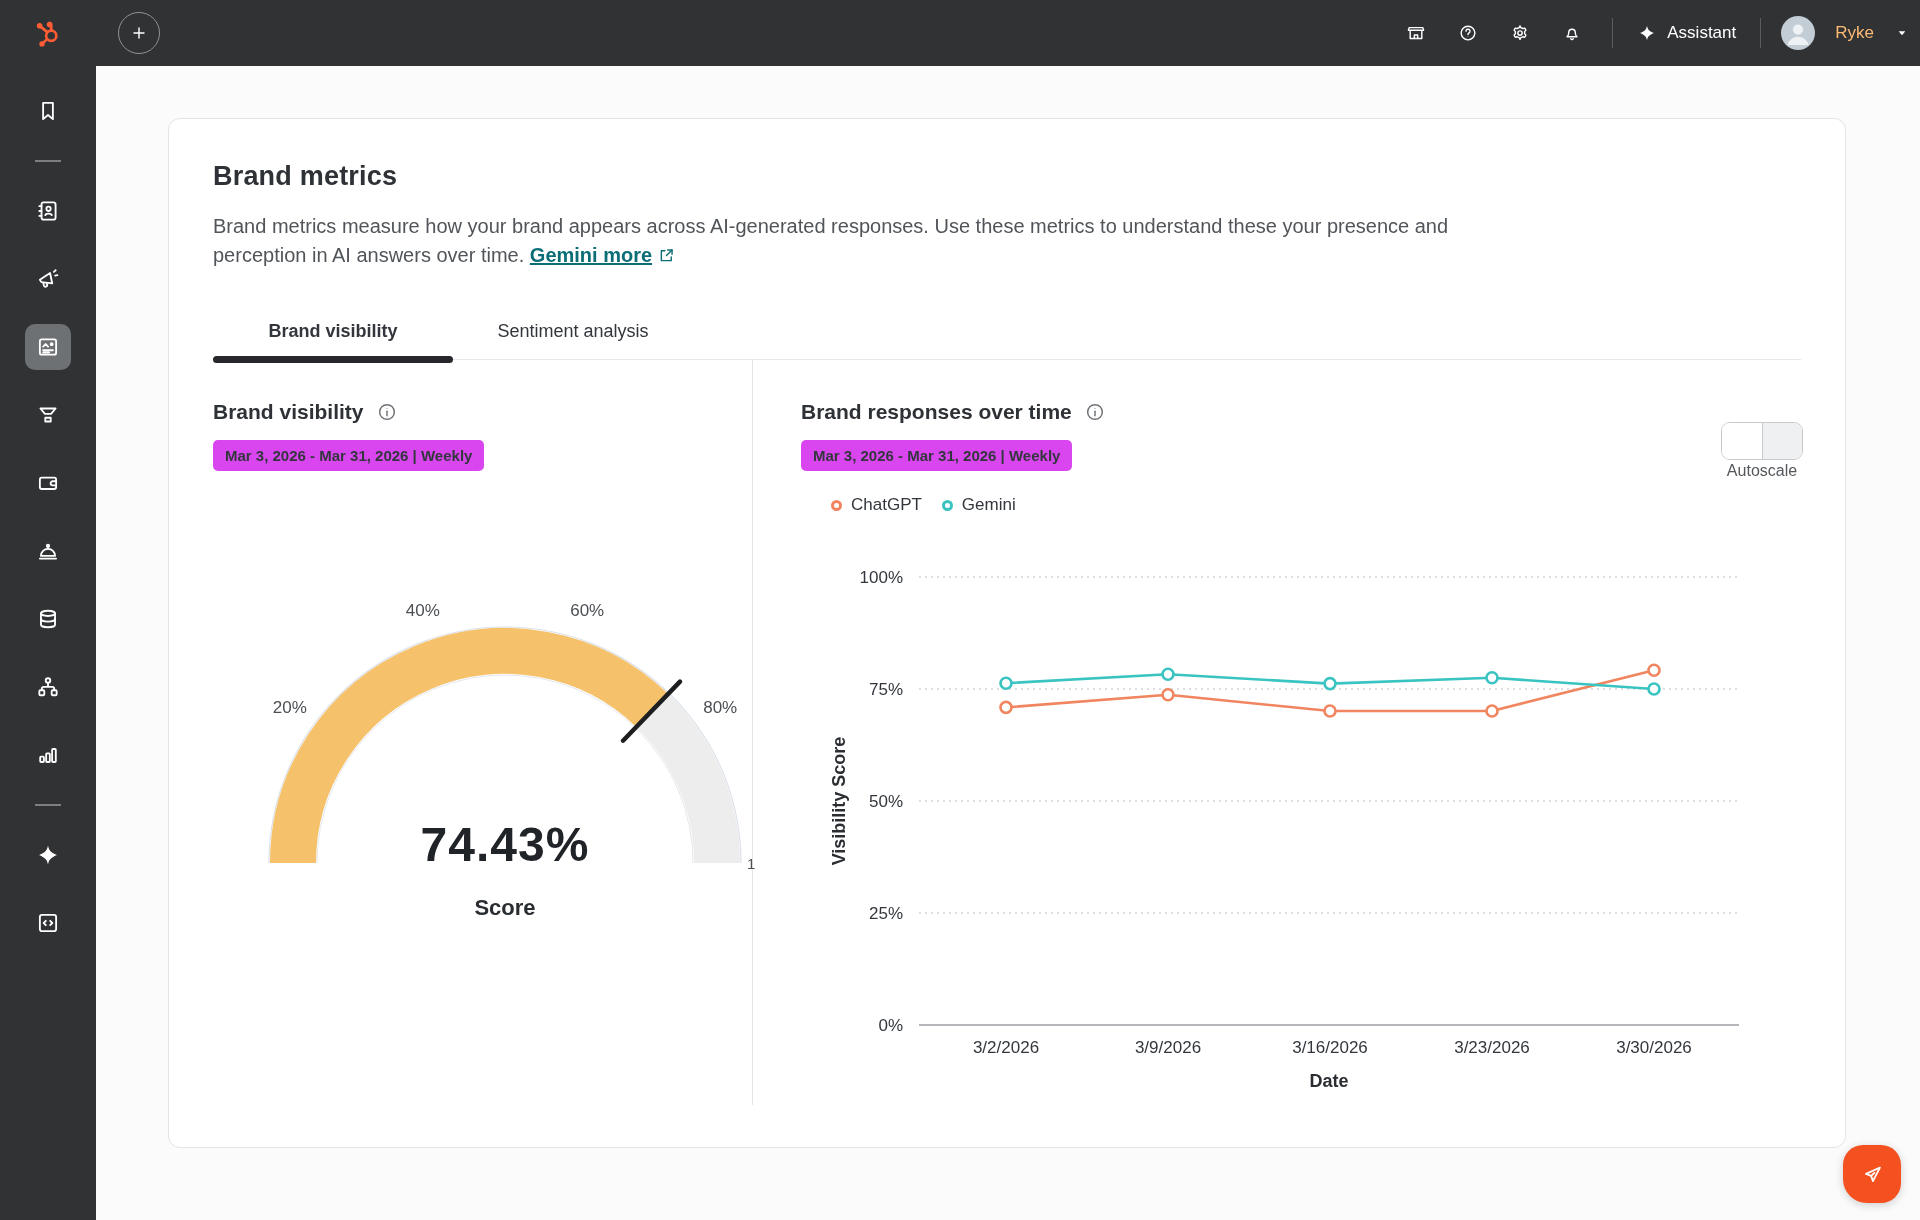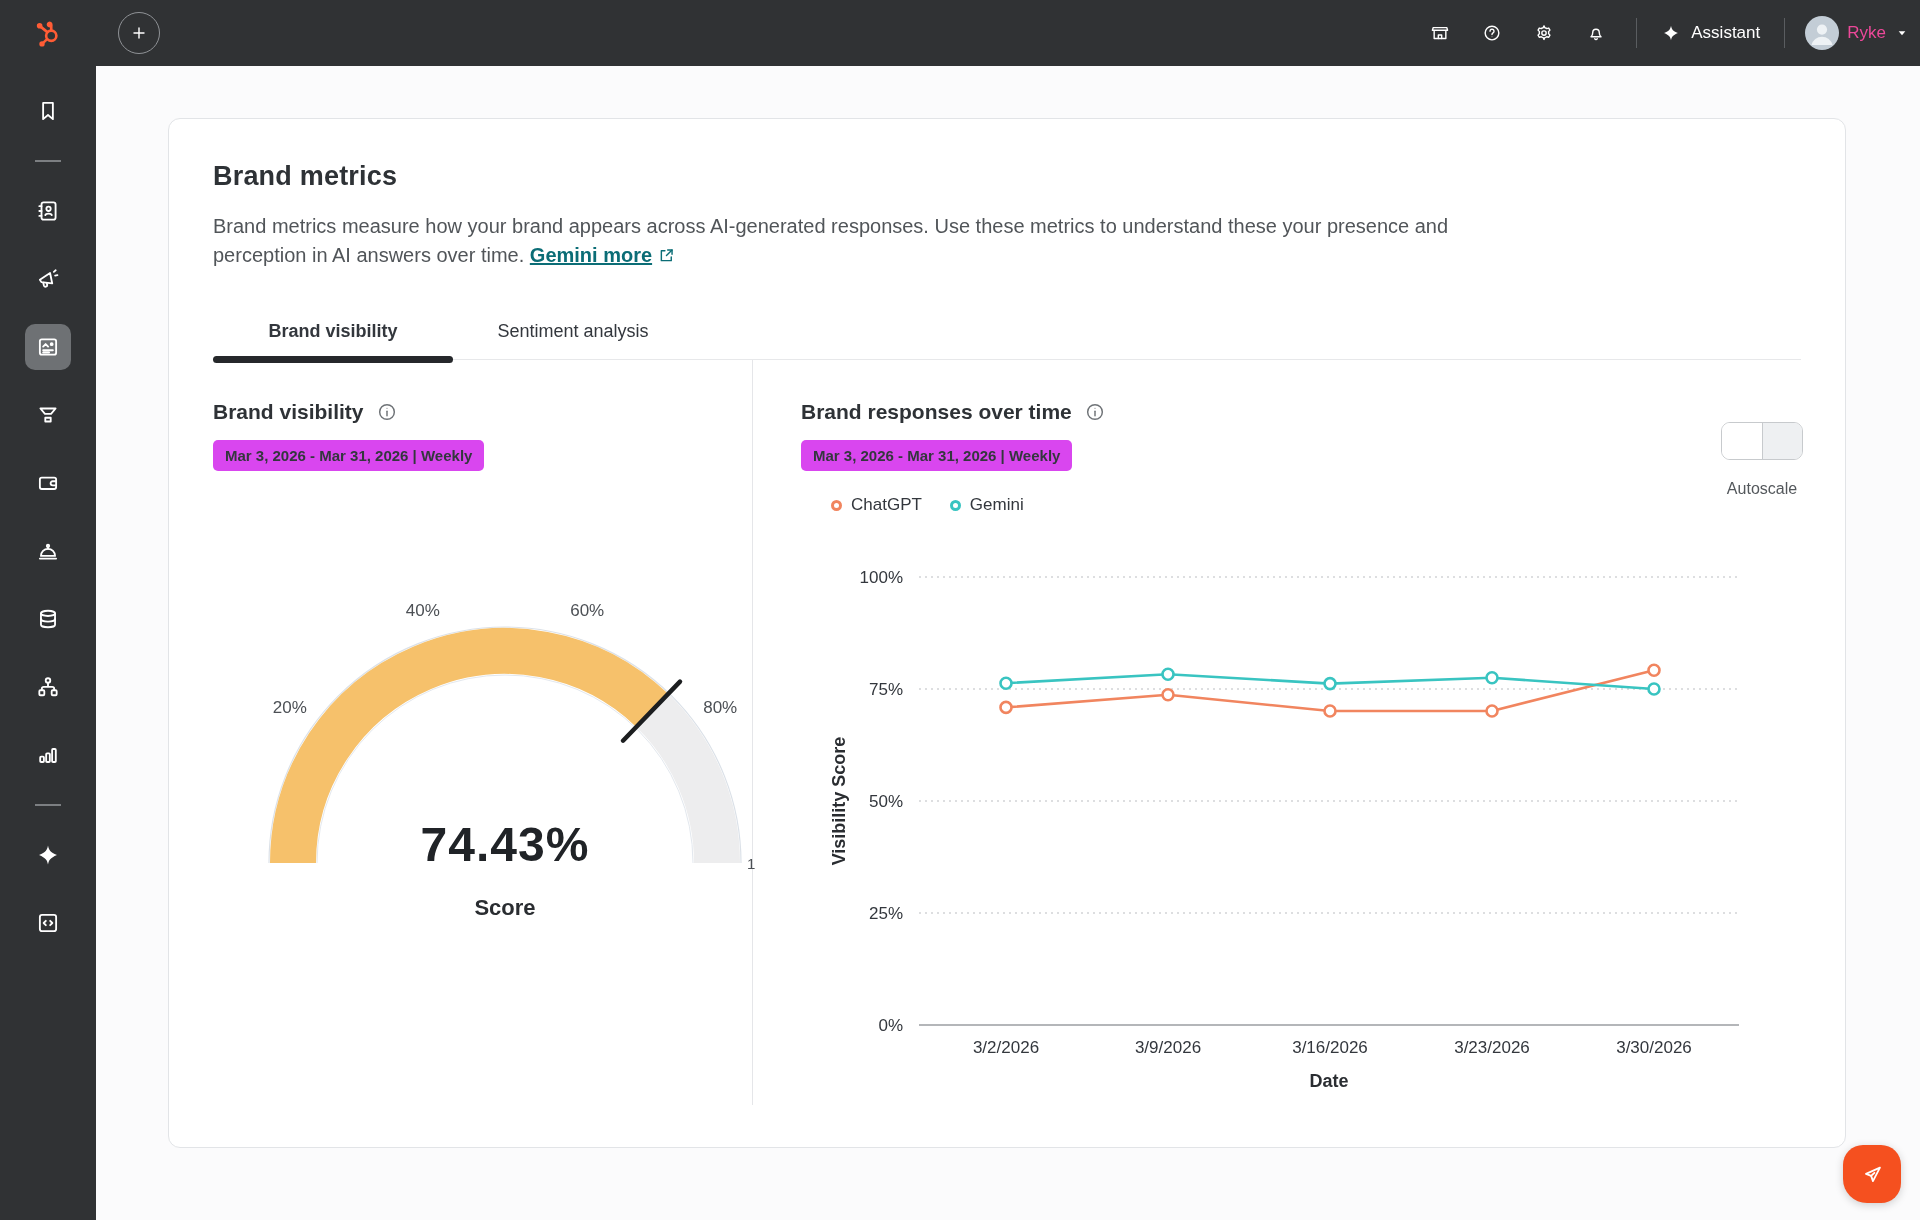--- a/index.html
+++ b/index.html
@@ -22,21 +22,21 @@
   }
   .search-pill .ph{ flex:1; }
   .plus-btn{
     width:42px; height:42px; border:1.4px solid #8f9296; border-radius:50%;
     margin-left:22px; display:flex; align-items:center; justify-content:center;
   }
   .nav-right{ margin-left:auto; display:flex; align-items:center; padding-right:10px; }
   .nav-iconbtn{ width:52px; height:42px; display:flex; align-items:center; justify-content:center; }
   .nav-div{ width:1px; height:30px; background:#5a5d60; margin:0 14px; }
   .assistant{ display:flex; align-items:center; gap:10px; color:#fff; font-size:17px; padding:0 10px; }
-  .userchip{ display:flex; align-items:center; gap:8px; color:#ec4899; font-size:17px; padding-left:6px; }
+  .userchip{ display:flex; align-items:center; gap:20px; color:#fdba74; font-size:17px; padding-left:6px; }
   .avatar{ width:34px; height:34px; border-radius:50%; background:#c3cdd6; display:flex; align-items:center; justify-content:center; overflow:hidden; }
   .icon{ width:24px; height:24px; stroke:#fff; fill:none; stroke-width:1.7; stroke-linecap:round; stroke-linejoin:round; }
   .icon.sm{ width:20px; height:20px; }
   
   .sidebar{
     position:absolute; top:66px; left:0; width:96px; height:1154px;
     background:#303234; display:flex; flex-direction:column; align-items:center;
     padding-top:22px; z-index:10;
   }
   .side-item{ width:46px; height:46px; margin-bottom:22px; border-radius:10px;
@@ -61,28 +61,28 @@
   .tab.active{ font-weight:700; }
   .tab-underline{ position:absolute; left:0; bottom:-4px; width:240px; height:7px; background:#26282b; border-radius:4px; }
   .panels{ display:flex; height:745px; }
   .panel-left{ width:584px; border-right:1px solid #e5e6e9; padding:40px 0 0 44px; }
   .panel-right{ flex:1; padding:40px 0 0 48px; position:relative; }
   .panel-title-row{ display:flex; align-items:center; gap:12px; }
   .panel-title{ font-size:21px; font-weight:700; color:#2e3236; }
   .info-icon-svg{ width:22px; height:22px; stroke:#6f7377; fill:none; stroke-width:1.6; stroke-linecap:round;}
   .date-badge{ display:inline-block; margin-top:16px; background:#d946ef; border-radius:5px;
     padding:7px 12px; font-size:15px; font-weight:700; color:#33373d; }
-  .legend-row{ display:flex; align-items:flex-start; gap:28px; margin:24px 0 0 30px; }
+  .legend-row{ display:flex; align-items:flex-start; gap:20px; margin:24px 0 0 30px; }
   .legend-item{ display:flex; align-items:center; gap:9px; font-size:17px; color:#33373d; }
   .legend-ring{ width:11px; height:11px; border-radius:50%; border:3px solid #999; background:#fff; }
   .autoscale{ position:absolute; top:62px; right:42px; text-align:center; }
   .toggle{ width:82px; height:38px; border:1.4px solid #c7cacd; border-radius:9px; display:flex; overflow:hidden; background:#fff; cursor:pointer;}
   .toggle .half-l{ flex:1; background:#ffffff; border-right:1.4px solid #c7cacd; }
   .toggle .half-r{ flex:1; background:#eef0f2; }
-  .autoscale-label{ margin-top:20px; font-size:16px; color:#54585c; }
+  .autoscale-label{ margin-top:2px; font-size:16px; color:#54585c; }
   .gauge-wrap{ margin-top:92px; margin-left:0px; }
   .chart-wrap{ margin-top:36px; }
   
   .fab{
     position:absolute; right:19px; bottom:17px; width:58px; height:58px;
     background:#f5501f; border-radius:20px 20px 20px 24px;
     display:flex; align-items:center; justify-content:center; z-index:30; cursor:pointer;
     box-shadow:0 2px 8px rgba(0,0,0,.18);
   }
   .fab .icon{ width:27px; height:27px; stroke-width:1.6; }

